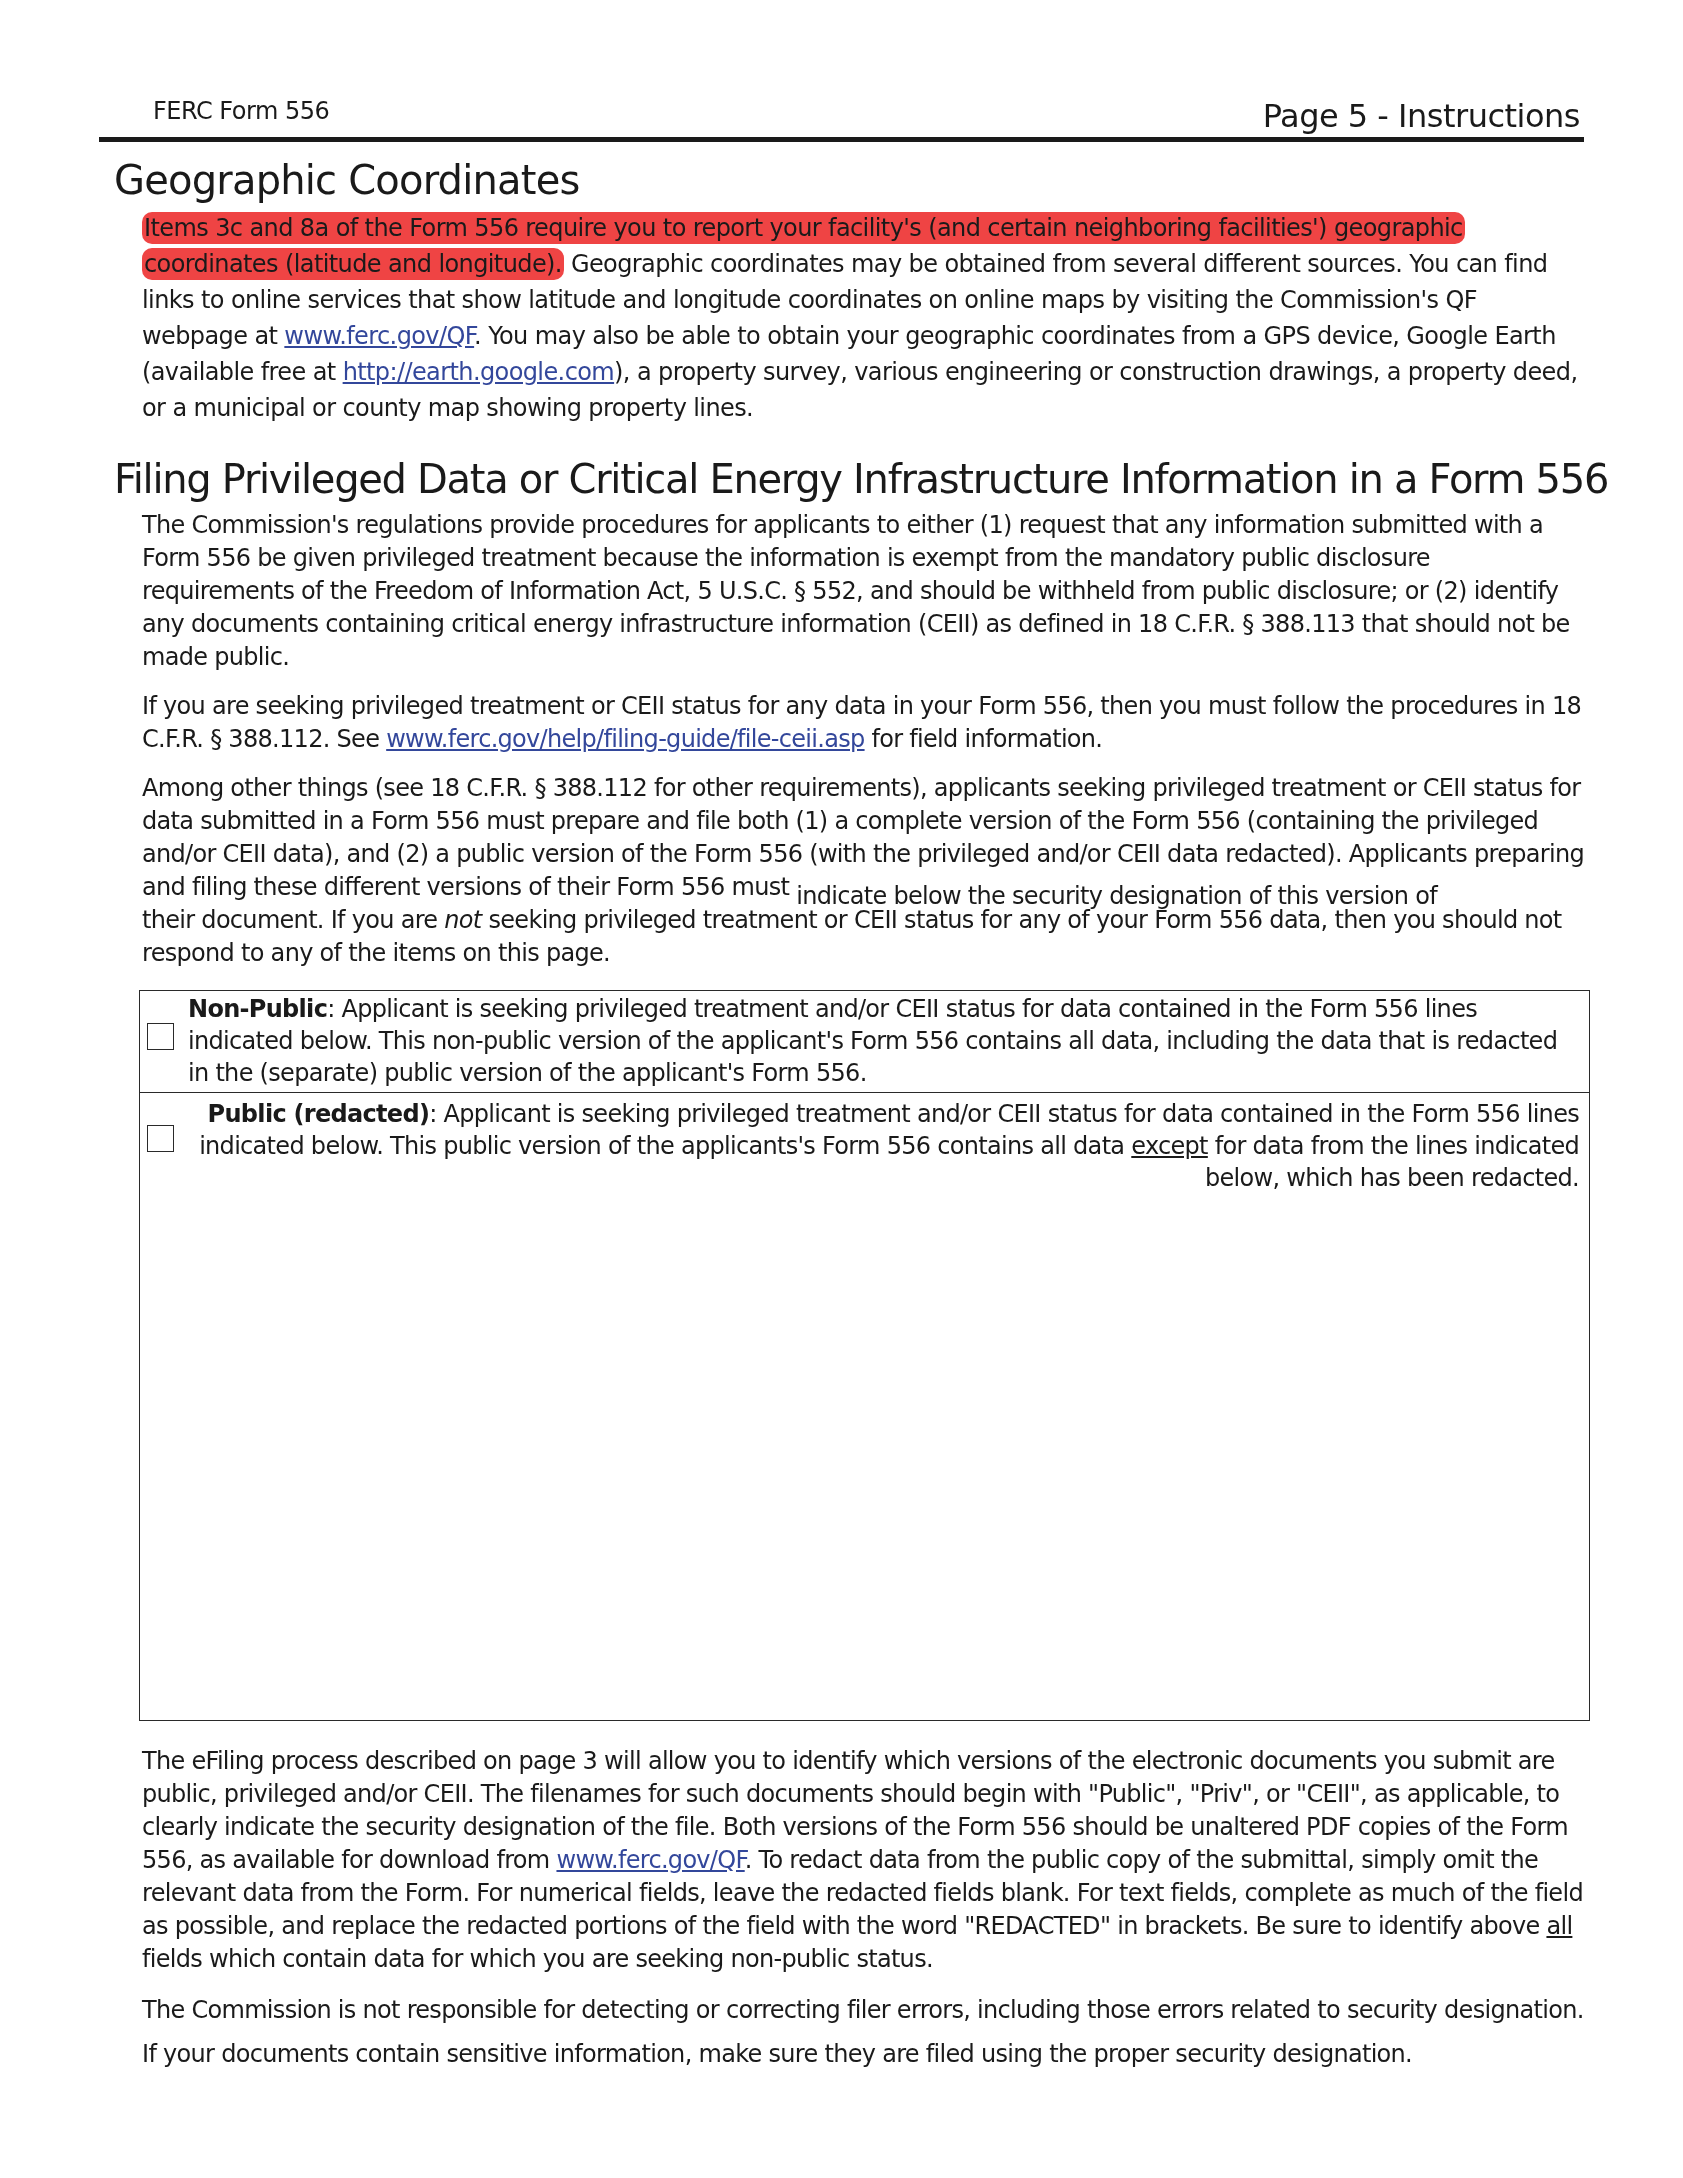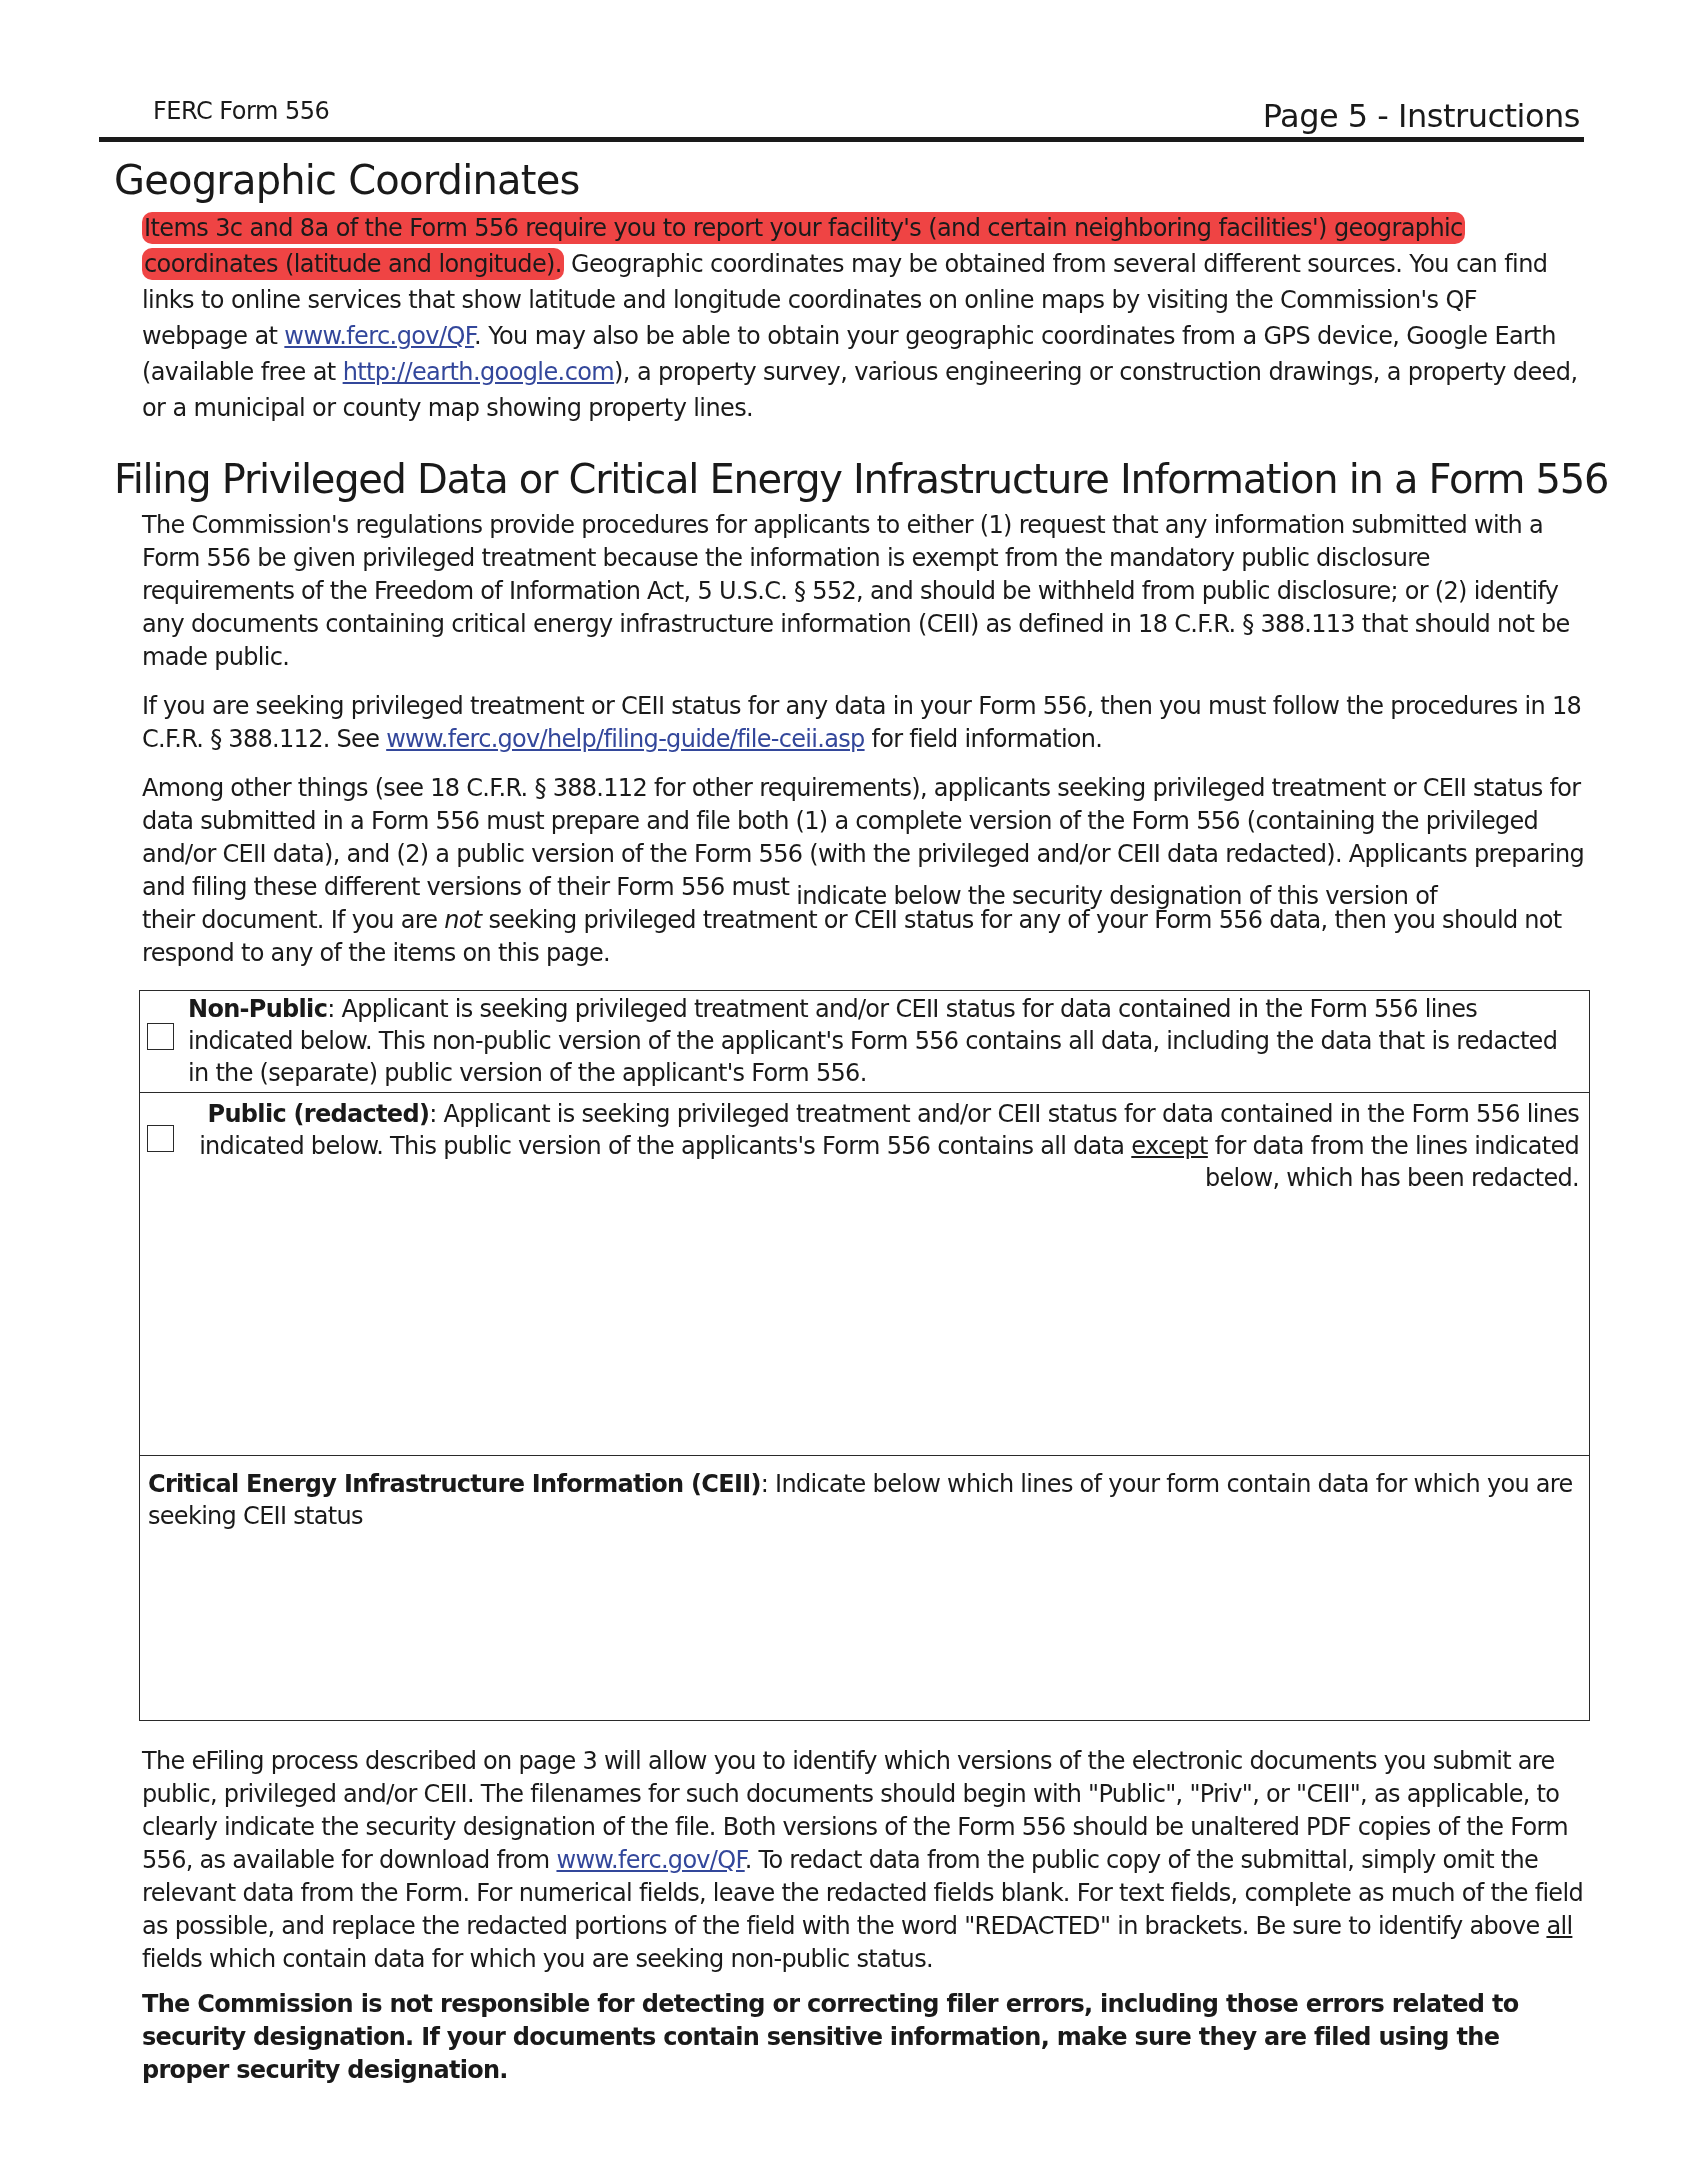--- a/index.html
+++ b/index.html
@@ -14,21 +14,21 @@
   .h-geo { top: 145px; font-size: 40px; letter-spacing: -0.8px; }
   .h-filing { top: 444px; font-size: 40px; letter-spacing: -1.3px; white-space: nowrap; }
 
   .para { position: absolute; left: 142px; width: 1445px; font-size: 24px; letter-spacing: -0.7px;
           line-height: 36px; margin: 0; }
   .p-geo { top: 210px; line-height: 36px; letter-spacing: -0.6px; }
   .p-regs { top: 509px; line-height: 33px; }
   .p-seek { top: 690px; line-height: 33px; }
   .p-among { top: 772px; line-height: 33px; }
   .p-efile { top: 1745px; line-height: 33px; }
-  .p-resp { top: 1988px; line-height: 33px; font-weight: bold; }
+  .p-resp { top: 1988px; line-height: 44px; }
 
   .hl { background: #ef4444; border-radius: 10px; padding: 2px 2px; -webkit-box-decoration-break: clone; box-decoration-break: clone; }
   a.link { color: #33479b; text-decoration: underline; }
   .u { text-decoration: underline; }
   .sub-shift { font-size: 24px; position: relative; top: 9px; }
 
   .box { position: absolute; left: 139px; top: 990px; width: 1451px; height: 731px;
          border: 1.5px solid #2a2a2a; box-sizing: border-box; }
   .row { position: absolute; left: 0; width: 100%; box-sizing: border-box; }
   .row + .row { border-top: 1.5px solid #2a2a2a; }
@@ -70,21 +70,18 @@
 
 <div class="box">
   <div class="row r-nonpub">
     <div class="checkbox"></div>
     <p class="row-text"><b>Non-Public</b><span>:  Applicant is seeking privileged treatment and/or CEII status for data contained in the Form 556 lines indicated below.  This non-public version of the applicant's Form 556 contains all data, including the data that is redacted in the (separate) public version of the applicant's Form 556.</span></p>
   </div>
   <div class="row r-pub">
     <div class="checkbox"></div>
     <p class="row-text"><b>Public (redacted)</b><span>:  Applicant is seeking privileged treatment and/or CEII status for data contained in the Form 556 lines indicated below.  This public version of the applicants's Form 556 contains all data </span><span class="u">except</span><span> for data from the lines indicated below, which has been redacted.</span></p>
   </div>
-  <div class="row r-ceii">
-    <p class="row-text wide"><b>Critical Energy Infrastructure Information (CEII)</b><span>:  Indicate below which lines of your form contain data for which you are seeking CEII status</span></p>
-  </div>
 </div>
 
 <p class="para p-efile"><span>The eFiling process described on page 3 will allow you to identify which versions of the electronic documents you submit are public, privileged and/or CEII.  The filenames for such documents should begin with "Public", "Priv", or "CEII", as applicable, to clearly indicate the security designation of the file.  Both versions of the Form 556 should be unaltered PDF copies of the Form 556, as available for download from </span><a class="link">www.ferc.gov/QF</a><span>.  To redact data from the public copy of the submittal, simply omit the relevant data from the Form.  For numerical fields, leave the redacted fields blank.  For text fields, complete as much of the field as possible, and replace the redacted portions of the field with the word "REDACTED" in brackets.  Be sure to identify above </span><span class="u">all</span><span>  fields which contain data for which you are seeking non-public status.</span></p>
 
 <p class="para p-resp">The Commission is not responsible for detecting or correcting filer errors, including those errors related to security designation.  If your documents contain sensitive information, make sure they are filed using the proper security designation.</p>
 
 
 </body></html>

